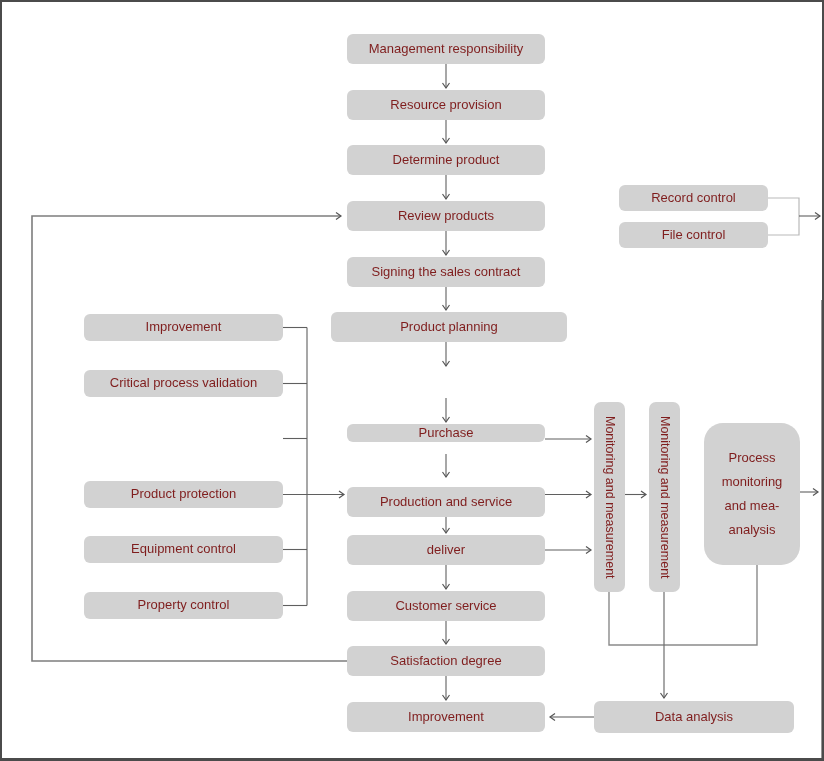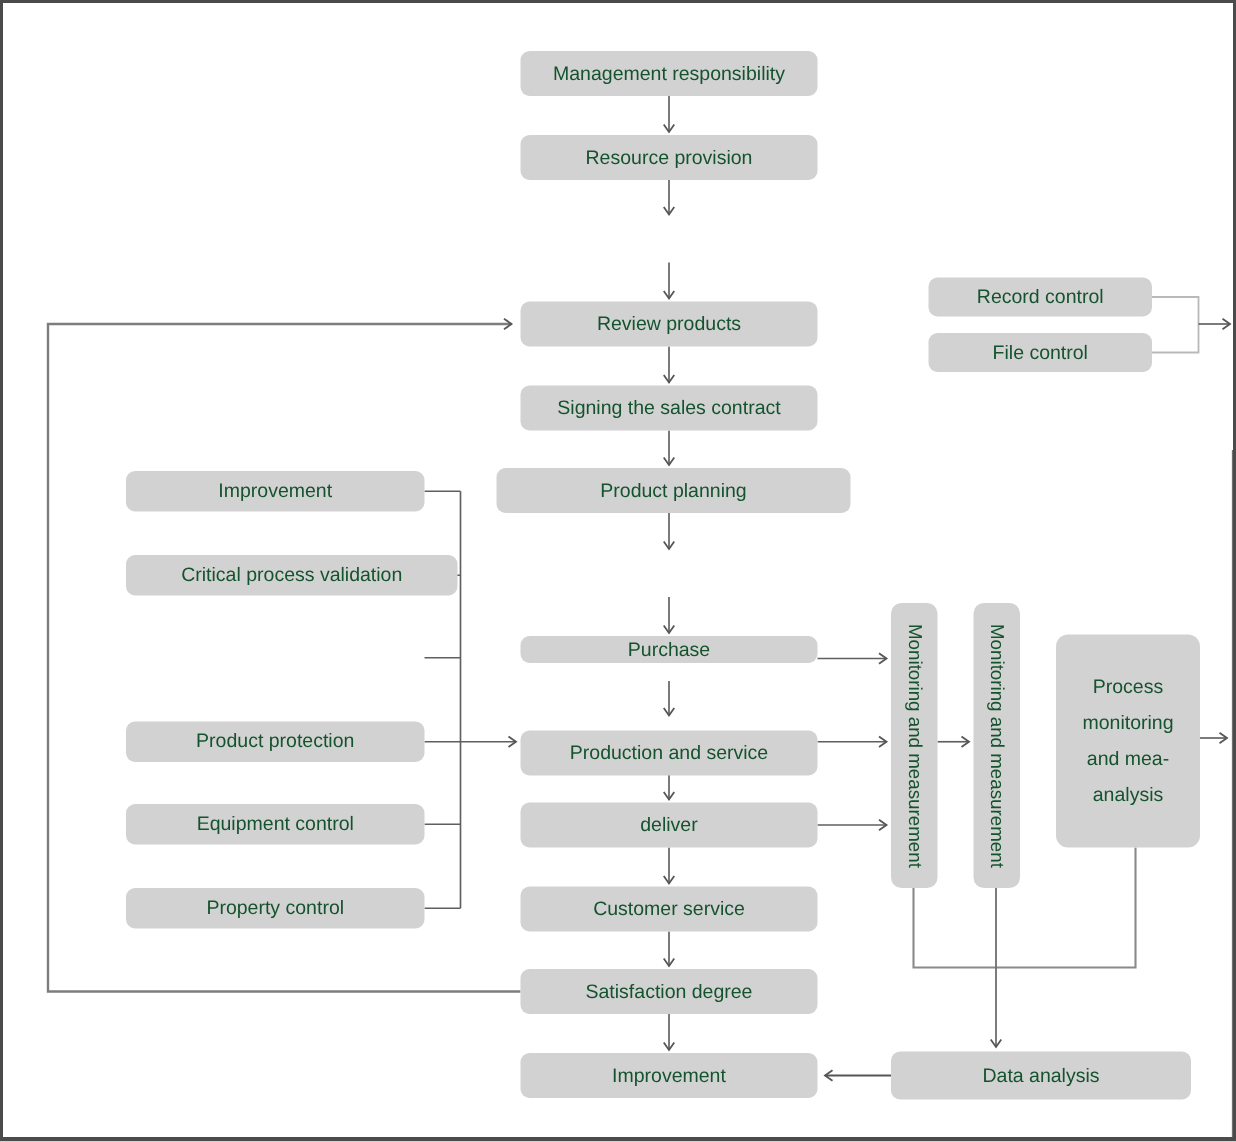--- a/index.html
+++ b/index.html
@@ -11,34 +11,34 @@
     border-bottom-width:3px;
     background:#ffffff;
     font-family:"Liberation Sans", sans-serif;
     overflow:hidden;
   }
   .edges{position:absolute;left:0;top:0;width:824px;height:761px;}
   .node{
     position:absolute;
     background:#d2d2d2;
     border-radius:6px;
-    color:#14532d;
+    color:#7f1d1d;
     font-size:13px;
     display:flex;align-items:center;justify-content:center;
     text-align:center;
     line-height:1.15;
     user-select:none;
   }
   .node.vert{
     writing-mode:vertical-rl;
     border-radius:7px;
     font-size:12.5px;
   }
   .node.big{
-    border-radius:8px;
+    border-radius:19px;
     flex-direction:column;
     line-height:24px;
   }
 </style>
 </head>
 <body>
 
 <div class="frame">
 
   <svg class="edges" viewBox="0 0 824 761" xmlns="http://www.w3.org/2000/svg">
@@ -90,32 +90,33 @@
       <path d="M607,590 V643 H755 V563"></path>
     </g>
     <path d="M662,590 V696" marker-end="url(#arrow)" stroke="#6e6e6e" stroke-width="1.2" fill="none"></path>
     <path d="M592,715 H548" marker-end="url(#arrow)" stroke="#565656" stroke-width="1.2" fill="none"></path>
 
     <path d="M820,298 V758" stroke="#707070" stroke-width="1.5" fill="none"></path>
   </svg>
 
   <div class="node" style="left:345px;top:32px;width:198px;height:30px">Management responsibility</div>
   <div class="node" style="left:345px;top:88px;width:198px;height:30px">Resource provision</div>
+  <div class="node" style="left:345px;top:143px;width:198px;height:30px">Determine product</div>
   <div class="node" style="left:345px;top:199px;width:198px;height:30px">Review products</div>
   <div class="node" style="left:345px;top:255px;width:198px;height:30px">Signing the sales contract</div>
   <div class="node" style="left:329px;top:310px;width:236px;height:30px">Product planning</div>
   <div class="node" style="left:345px;top:422px;width:198px;height:18px">Purchase</div>
   <div class="node" style="left:345px;top:485px;width:198px;height:30px">Production and service</div>
   <div class="node" style="left:345px;top:533px;width:198px;height:30px">deliver</div>
   <div class="node" style="left:345px;top:589px;width:198px;height:30px">Customer service</div>
   <div class="node" style="left:345px;top:644px;width:198px;height:30px">Satisfaction degree</div>
   <div class="node" style="left:345px;top:700px;width:198px;height:30px">Improvement</div>
 
   <div class="node" style="left:82px;top:312px;width:199px;height:27px">Improvement</div>
-  <div class="node" style="left:82px;top:368px;width:221px;height:27px">Critical process validation</div>
+  <div class="node" style="left:82px;top:368px;width:199px;height:27px">Critical process validation</div>
   <div class="node" style="left:82px;top:479px;width:199px;height:27px">Product protection</div>
   <div class="node" style="left:82px;top:534px;width:199px;height:27px">Equipment control</div>
   <div class="node" style="left:82px;top:590px;width:199px;height:27px">Property control</div>
 
   <div class="node" style="left:617px;top:183px;width:149px;height:26px">Record control</div>
   <div class="node" style="left:617px;top:220px;width:149px;height:26px">File control</div>
 
   <div class="node vert" style="left:592px;top:400px;width:31px;height:190px">Monitoring and measurement</div>
   <div class="node vert" style="left:647px;top:400px;width:31px;height:190px">Monitoring and measurement</div>
 

